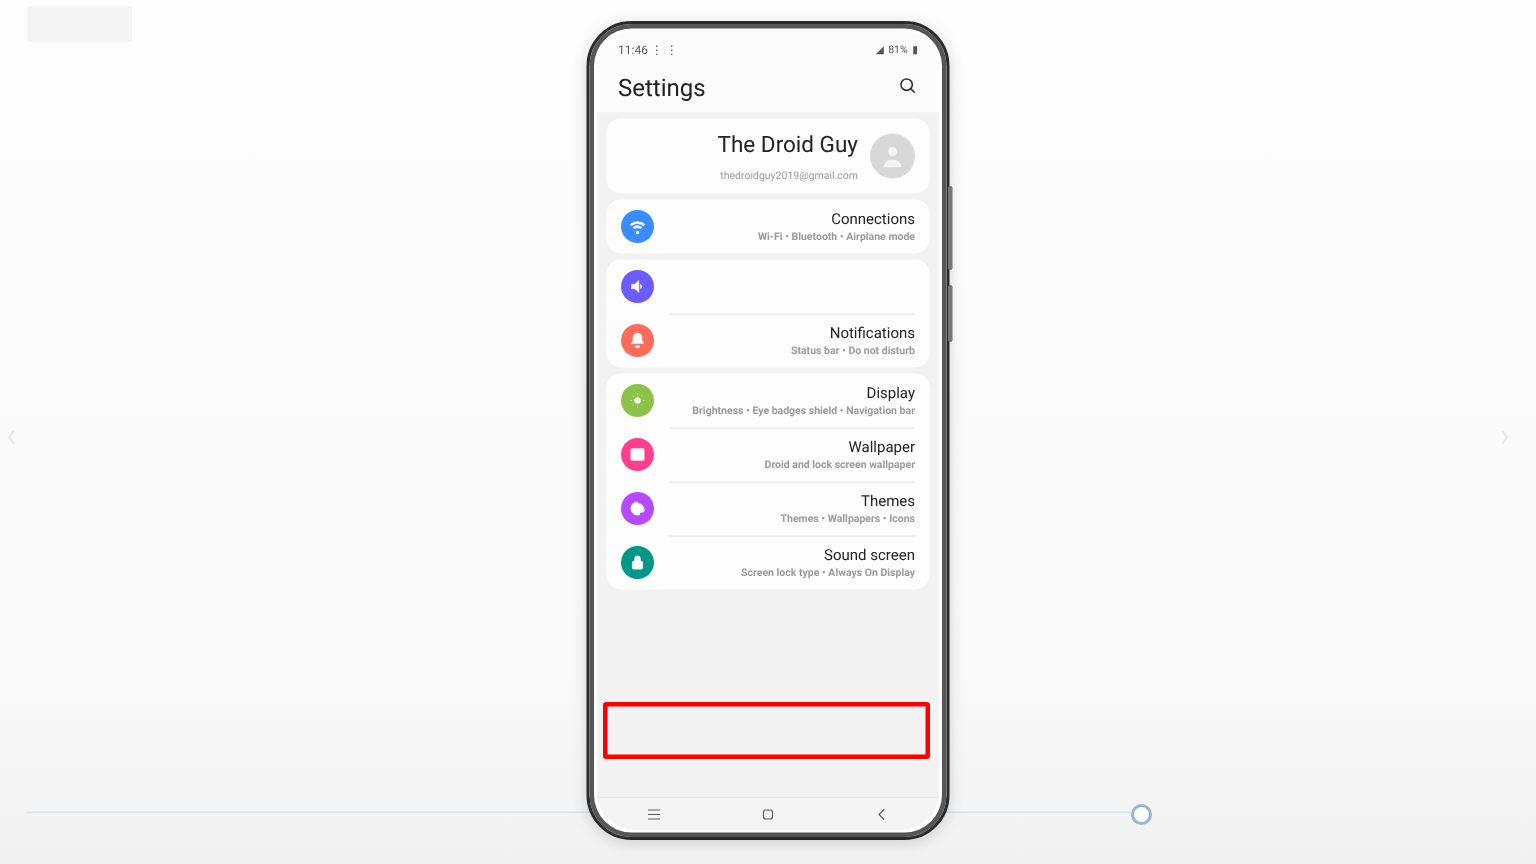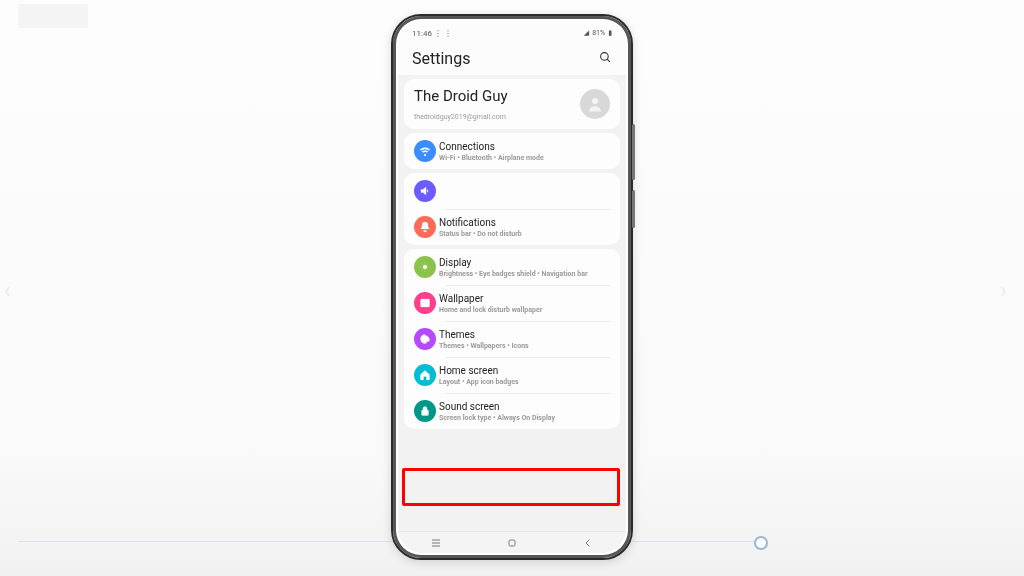--- a/index.html
+++ b/index.html
@@ -48,20 +48,21 @@
 
   
   .phone {
     position: absolute;
     left: 391px; top: 14px;
     width: 242px; height: 546px;
     background: #fff;
     border: 2px solid #2a2a2a;
     border-radius: 30px;
     box-shadow: 0 2px 10px rgba(0,0,0,.15), inset 0 0 0 3px #565656;
+    text-align: right;
   }
   .side-btn {
     position: absolute;
     right: -4px; width: 3px;
     background: #777; border-radius: 2px;
   }
   .side-btn.a { top: 108px; height: 56px; }
   .side-btn.b { top: 174px; height: 38px; }
   .camera-dot {
     position: absolute;
@@ -270,46 +271,35 @@
             <div class="item">
               <div class="icon-wrap" style="background:#ff3e8c">
                 <svg viewBox="0 0 24 24" fill="#fff" stroke="#fff" stroke-width="0.5">
                   <rect x="3" y="4" width="18" height="16" rx="2"></rect>
                   <circle cx="9" cy="10" r="2"></circle>
                   <path d="M3 18l6-6 5 5 3-3 4 4"></path>
                 </svg>
               </div>
               <div class="item-text">
                 <div class="item-title">Wallpaper</div>
-                <div class="item-sub">Home and lock disturb wallpaper</div>
+                <div class="item-sub">Droid and lock screen wallpaper</div>
               </div>
             </div>
             <div class="item">
               <div class="icon-wrap" style="background:#b54aff">
                 <svg viewBox="0 0 24 24" fill="#fff" stroke="#fff" stroke-width="0.5">
                   <path d="M12 3a9 9 0 100 18h1a2 2 0 002-2 2 2 0 012-2h2a2 2 0 002-2 9 9 0 00-9-10z"></path>
                   <circle cx="8" cy="10" r="1.3"></circle>
                   <circle cx="12" cy="7" r="1.3"></circle>
                   <circle cx="16" cy="10" r="1.3"></circle>
                 </svg>
               </div>
               <div class="item-text">
                 <div class="item-title">Themes</div>
                 <div class="item-sub">Themes • Wallpapers • Icons</div>
-              </div>
-            </div>
-            <div class="item">
-              <div class="icon-wrap" style="background:#00bcd4">
-                <svg viewBox="0 0 24 24" fill="#fff" stroke="#fff" stroke-width="0.5">
-                  <path d="M3 11l9-8 9 8v10a1 1 0 01-1 1h-5v-7h-6v7H4a1 1 0 01-1-1z"></path>
-                </svg>
-              </div>
-              <div class="item-text">
-                <div class="item-title">Home screen</div>
-                <div class="item-sub">Layout • App icon badges</div>
               </div>
             </div>
             <div class="item">
               <div class="icon-wrap" style="background:#009688">
                 <svg viewBox="0 0 24 24" fill="#fff" stroke="#fff" stroke-width="0.5">
                   <rect x="5" y="10" width="14" height="11" rx="2"></rect>
                   <path d="M8 10V7a4 4 0 018 0v3"></path>
                 </svg>
               </div>
               <div class="item-text">

